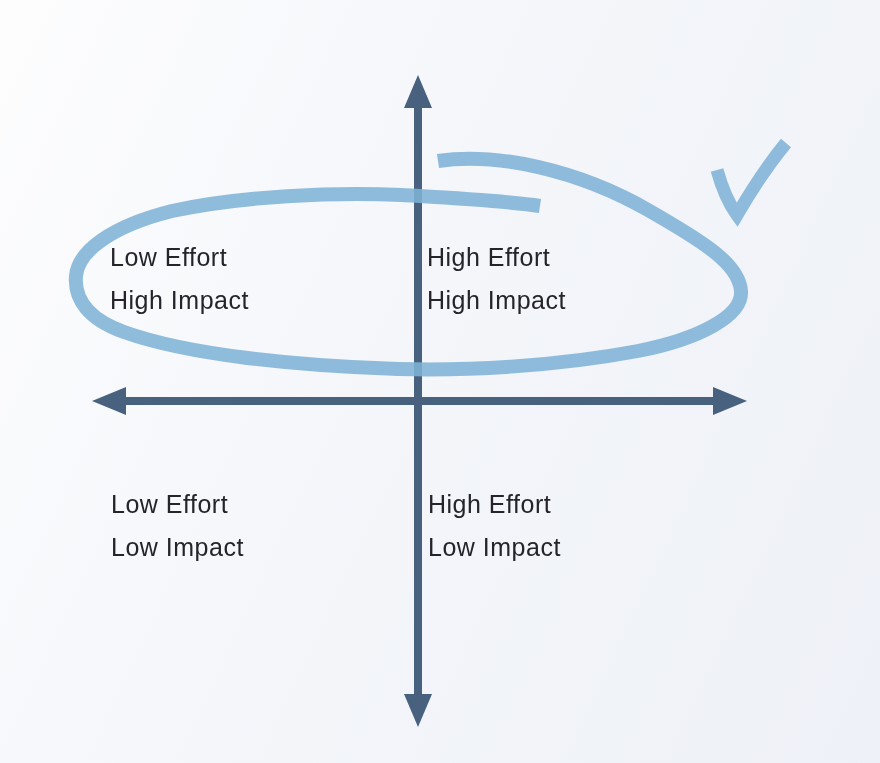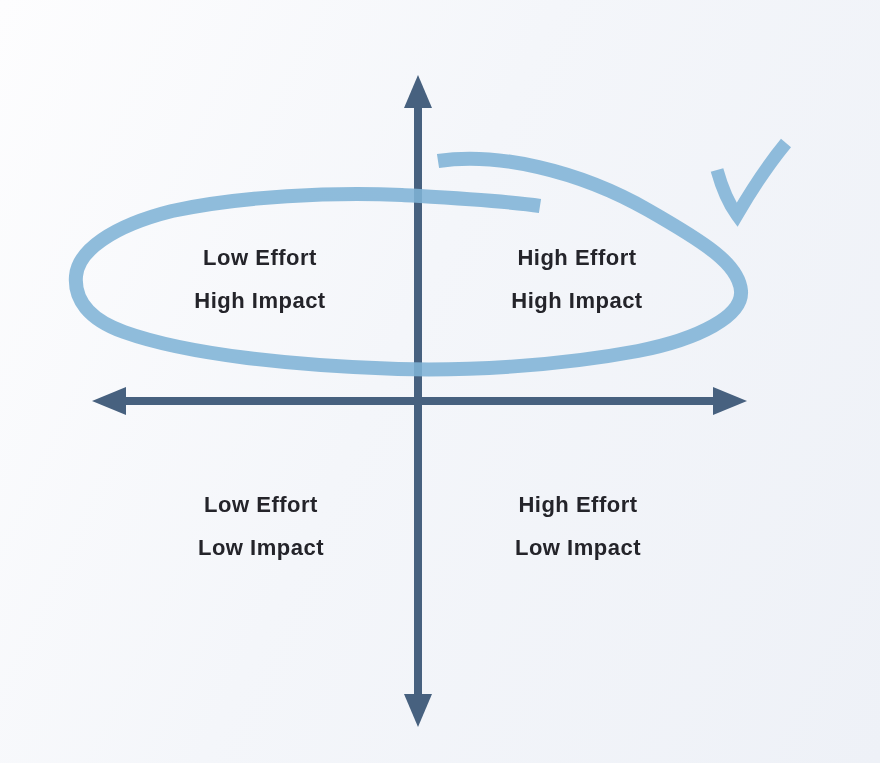--- a/index.html
+++ b/index.html
@@ -21,24 +21,24 @@
   .canvas svg {
     position: absolute;
     left: 0;
     top: 0;
     width: 880px;
     height: 763px;
   }
   .quadrant-label {
     position: absolute;
     width: 300px;
-    text-align: center;
-    font-size: 22px;
+    text-align: left;
+    font-size: 25px;
     line-height: 43px;
-    font-weight: 700;
+    font-weight: 400;
     letter-spacing: 0.5px;
     color: #24242a;
   }
   .quadrant-label .line {
     display: block;
     white-space: nowrap;
   }
   .q-top-left     { left: 110px; top: 236px; }
   .q-top-right    { left: 427px; top: 236px; }
   .q-bottom-left  { left: 111px; top: 483px; }

